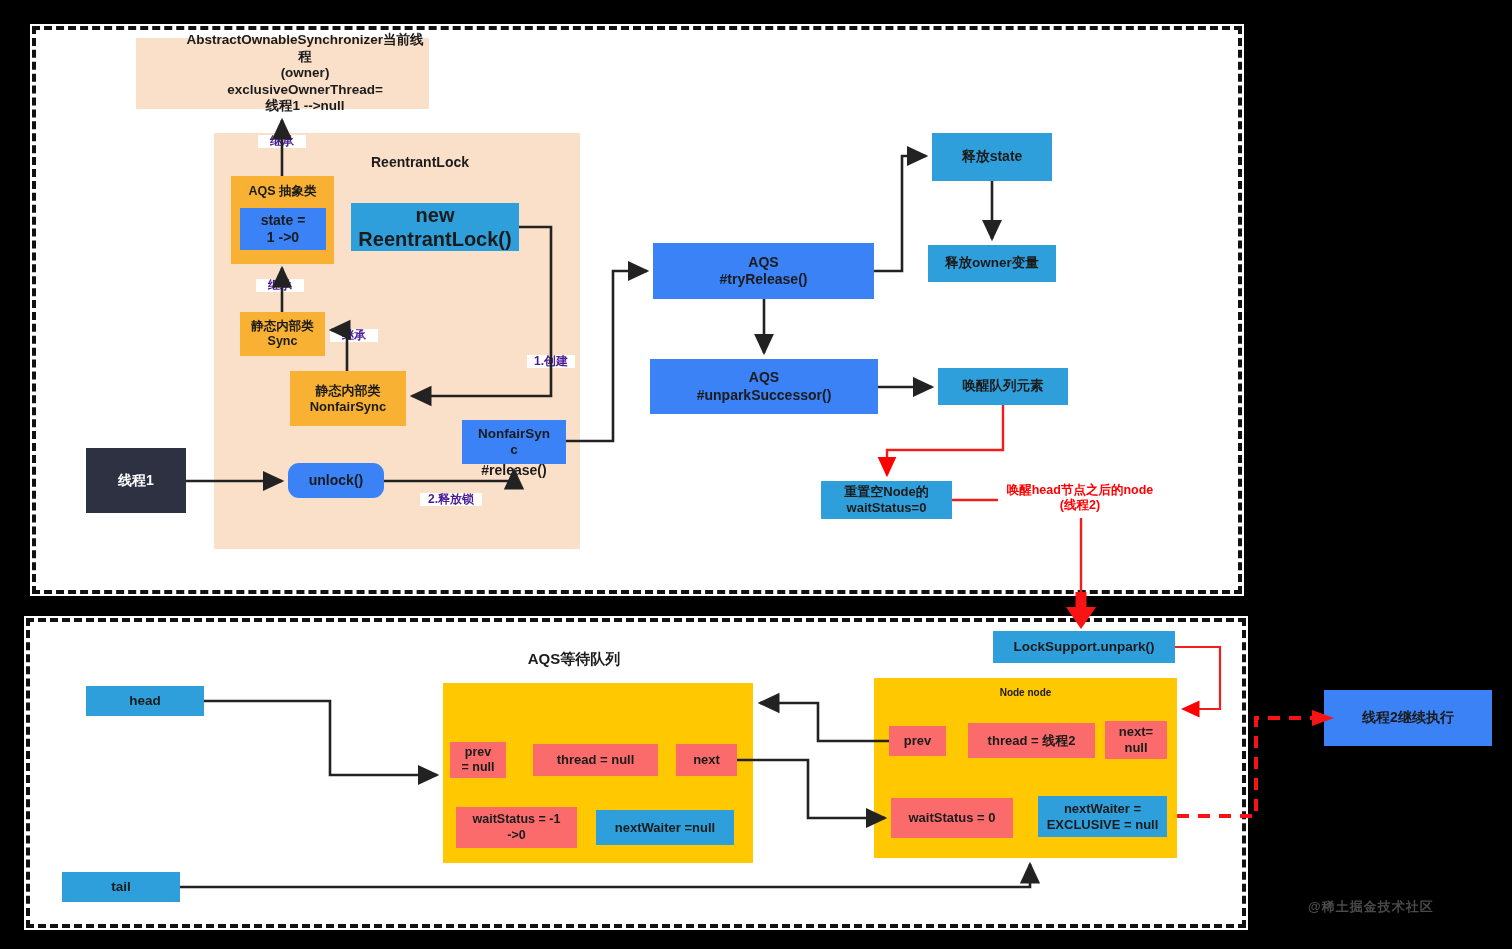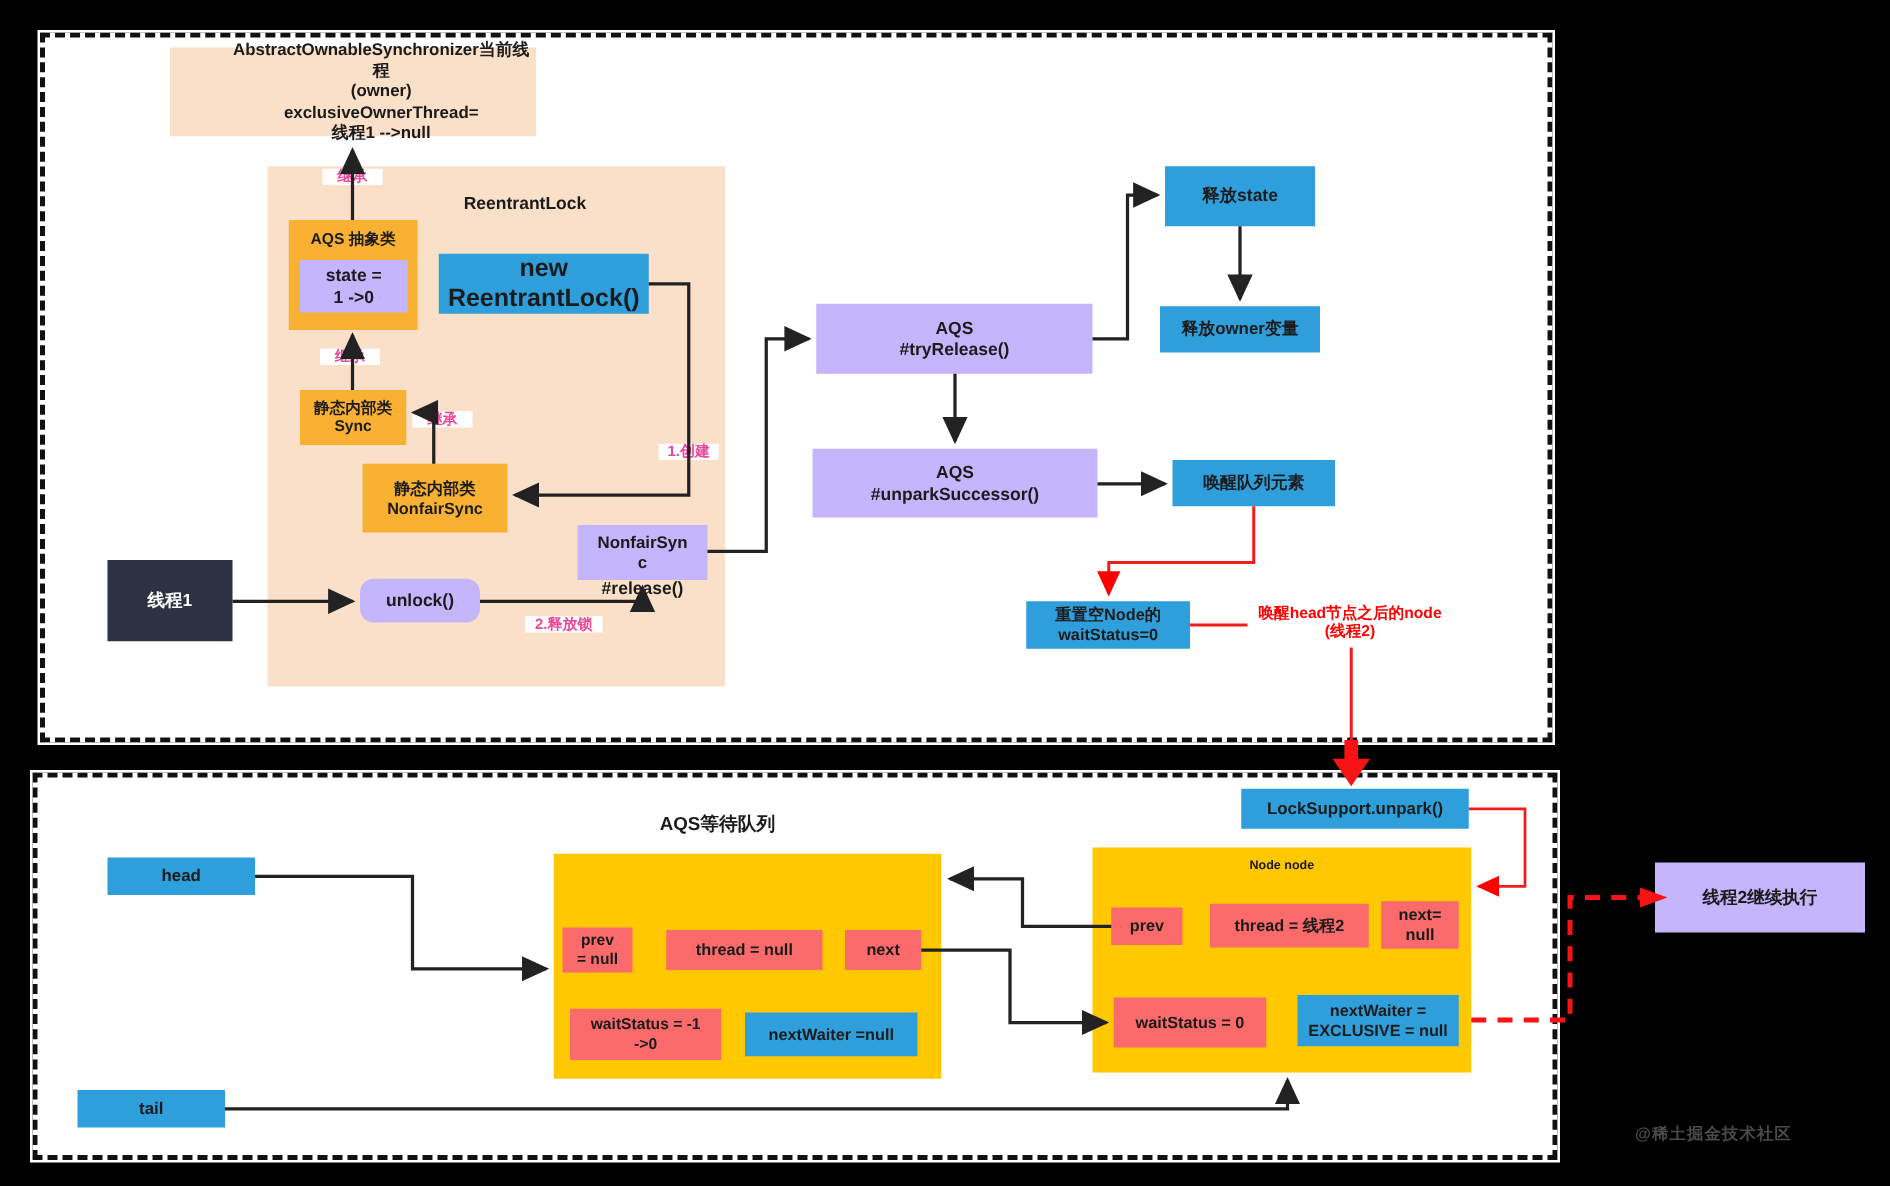--- a/index.html
+++ b/index.html
@@ -26,27 +26,27 @@
     text-align: center;
     font-weight: bold;
     color: #1b1b1b;
     line-height: 1.22;
     white-space: pre-line;
     padding: 2px 3px;
   }
   .peach   { background: #fae0c8; }
   .orange  { background: #f8b133; }
   .blue    { background: #2f9fdc; }
-  .purple  { background: #c4b5fd; }
+  .purple  { background: #3b82f6; }
   .yellow  { background: #ffc800; }
   .salmon  { background: #fb6b6b; }
   .dark    { background: #2d3142; color:#ffffff; }
 
   .plain { position:absolute; font-weight:bold; color:#1b1b1b; text-align:center; }
-  .lbl   { position:absolute; font-weight:bold; color:#ec4899; background:#ffffff;
+  .lbl   { position:absolute; font-weight:bold; color:#4c1d95; background:#ffffff;
            padding:0 2px; text-align:center; line-height:1.1; }
   .redtxt{ position:absolute; font-weight:bold; color:#ff0000; text-align:center;
            line-height:1.2; white-space:pre-line; }
 
   svg.lines { position:absolute; left:0; top:0; width:1512px; height:949px;
               pointer-events:none; }
 
   .watermark {
     position:absolute; left:1308px; top:898px;
     color:#4a4a4a; font-size:13px; font-weight:bold; letter-spacing:1px;

